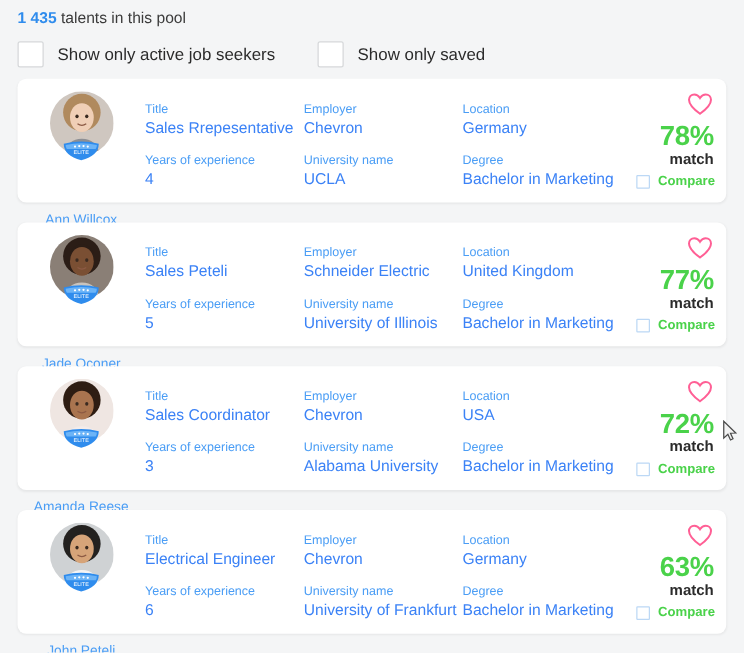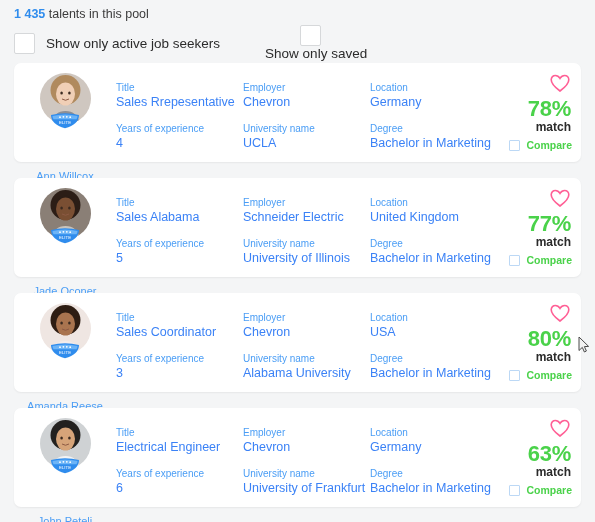--- a/index.html
+++ b/index.html
@@ -34,21 +34,21 @@
     display: flex;
     align-items: center;
     height: 40px;
     padding: 0 8px 0 14px;
     box-sizing: border-box;
   }
   .check-group {
     display: flex;
     align-items: center;
   }
-  .check-group.second { margin-left: 34px; flex-direction: column; }
+  .check-group.second { margin-left: 34px; }
 
   .cbox {
     width: 21px;
     height: 21px;
     background: #ffffff;
     border: 1px solid #d6d8da;
     border-radius: 2px;
     box-sizing: border-box;
     flex: 0 0 auto;
   }
@@ -339,21 +339,21 @@
               <circle cx="20.2" cy="5.2" r="0.9" fill="#ffffff"></circle>
               <text x="15" y="11.6" font-size="4.4" font-family="Liberation Sans, sans-serif" fill="#ffffff" text-anchor="middle">ELITE</text>
             </svg>
           </div>
         </div>
         <div class="avatar-name">Jade Oconer</div>
       </div>
       <div class="fields">
         <div class="col col-1">
           <div class="field-label">Title</div>
-          <div class="field-value">Sales Alabama</div>
+          <div class="field-value">Sales Peteli</div>
           <div class="field-label">Years of experience</div>
           <div class="field-value last">5</div>
         </div>
         <div class="col col-2">
           <div class="field-label">Employer</div>
           <div class="field-value">Schneider Electric</div>
           <div class="field-label">University name</div>
           <div class="field-value last">University of Illinois</div>
         </div>
         <div class="col col-3">
@@ -425,21 +425,21 @@
           <div class="field-label">Degree</div>
           <div class="field-value last">Bachelor in Marketing</div>
         </div>
       </div>
       <div class="match-block">
         <div class="heart">
           <svg viewBox="0 0 20 19">
             <path d="M10 17 C2.5 11.6 1.2 8 1.2 5.8 C1.2 3.2 3.1 1.5 5.4 1.5 C7.3 1.5 9 2.8 10 4.4 C11 2.8 12.7 1.5 14.6 1.5 C16.9 1.5 18.8 3.2 18.8 5.8 C18.8 8 17.5 11.6 10 17 Z" fill="none" stroke="#ff5f95" stroke-width="1.6"></path>
           </svg>
         </div>
-        <div class="match-pct">80%</div>
+        <div class="match-pct">72%</div>
         <div class="match-word">match</div>
         <div class="compare-row">
           <div class="compare-box"></div>
           <div class="compare-text">Compare</div>
         </div>
       </div>
     </div>
     <div class="card">
       <div class="avatar-block">
         <div class="avatar-wrap">

